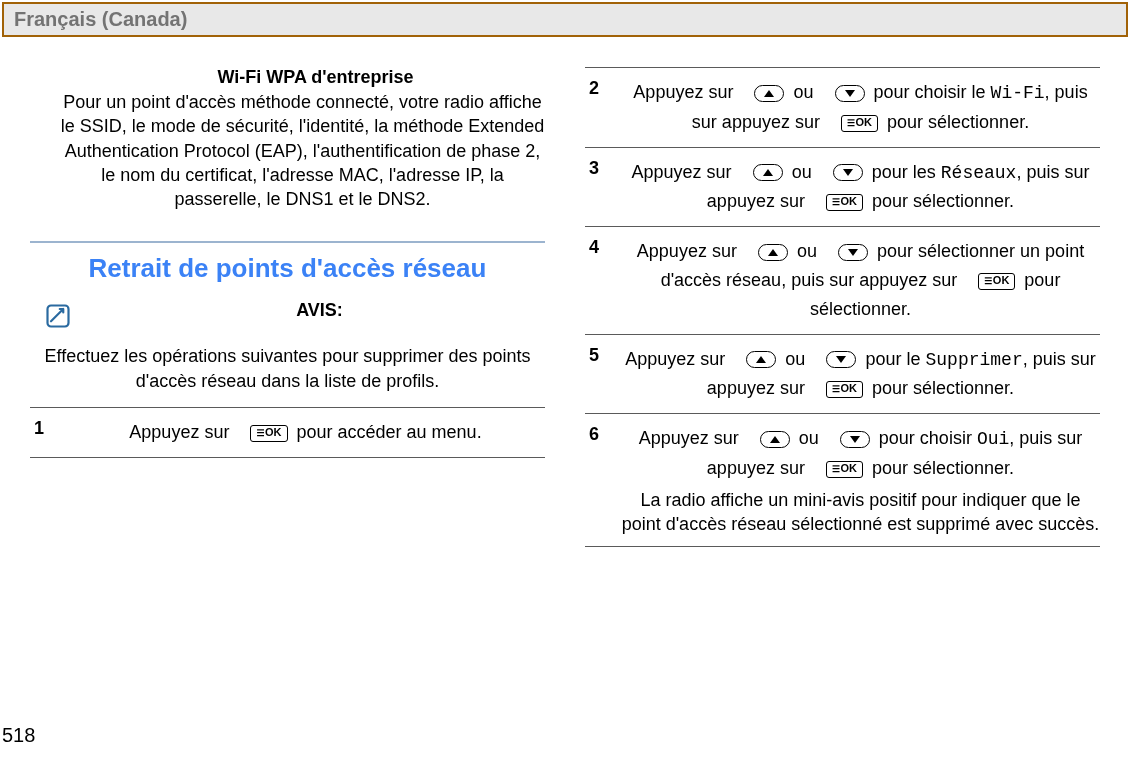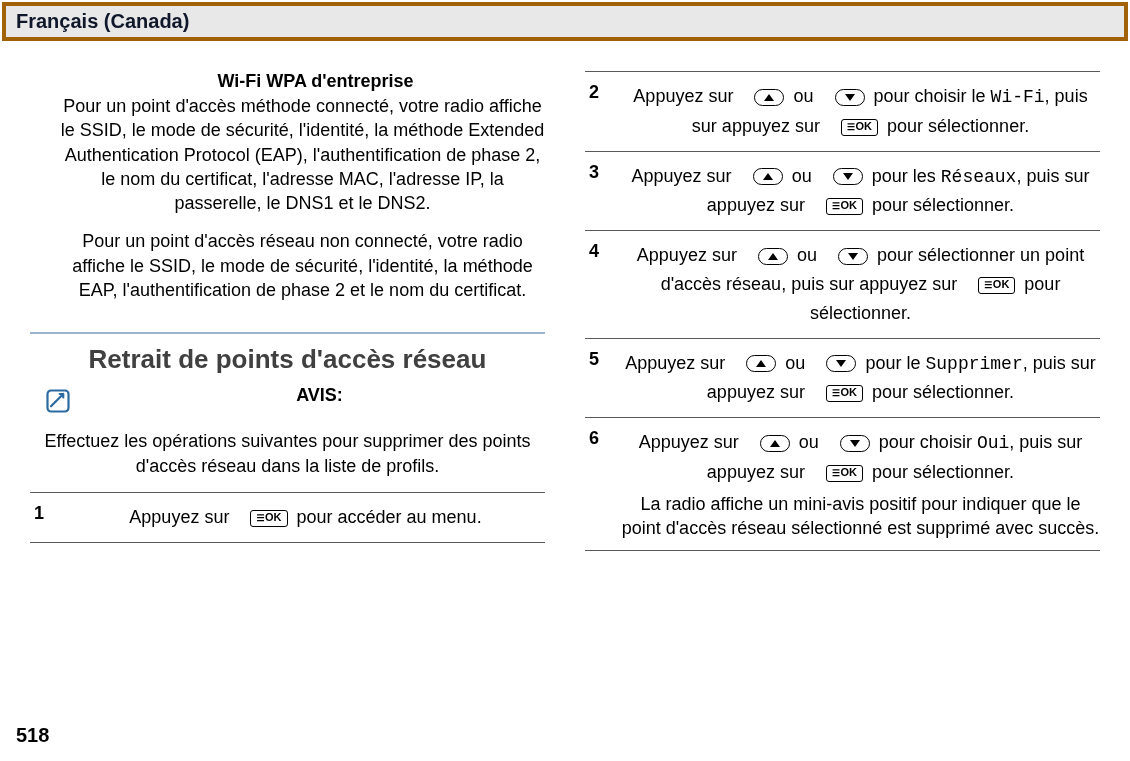--- a/index.html
+++ b/index.html
@@ -7,25 +7,25 @@
       width: 1130px;
       height: 761px;
       font-family: Arial, Helvetica, sans-serif;
       font-size: 18px;
       color: #000;
       background: #fff;
       position: relative;
     }
     .lang-header {
       background: #e8e8e8;
-      border: 4px solid #a16207;
+      border: 2px solid #a16207;
       padding: 4px 10px;
       font-size: 20px;
       font-weight: bold;
-      color: #0f172a;
+      color: #737373;
       margin: 2px 2px 0 2px;
     }
     .page-content {
       display: flex;
       gap: 40px;
       padding: 30px 30px 0 30px;
       text-align: center;
     }
     .col {
       flex: 1;
@@ -44,24 +44,24 @@
       line-height: 1.35;
       margin-bottom: 14px;
     }
     .section-divider {
       border: none;
       border-top: 2px solid #3a6aa0;
       opacity: 0.5;
       margin: 12px 0 10px 0;
     }
     .section-title {
-      color: #404040;
+      color: #3b82f6;
       font-size: 26px;
       font-weight: bold;
-      margin-bottom: 10px;
+      margin-bottom: 16px;
     }
     .notice-box {
       display: flex;
       gap: 22px;
       padding-left: 14px;
       margin-bottom: 14px;
     }
     .notice-icon {
       flex-shrink: 0;
       width: 28px;
@@ -122,37 +122,36 @@
     .mono {
       font-family: "Courier New", monospace;
     }
     .step-result {
       margin-top: 5px;
       line-height: 1.35;
     }
     .page-num {
       position: absolute;
       bottom: 14px;
-      left: 16px;
-      font-weight: bold;
+      left: 2px;
+      font-weight: normal;
       font-size: 20px;
     }
   </style>
 </head>
 <body>
 
 <div class="lang-header">Français (Canada)</div>
 
 <div class="page-content">
 
   <div class="col">
     <div class="intro-block">
       <div class="sub-heading">Wi-Fi WPA d'entreprise</div>
       <p class="para">Pour un point d'accès méthode connecté, votre radio affiche le SSID, le mode de sécurité, l'identité, la méthode Extended Authentication Protocol (EAP), l'authentification de phase 2, le nom du certificat, l'adresse MAC, l'adresse IP, la passerelle, le DNS1 et le DNS2.</p>
-      <p class="para">Pour un point d'accès réseau non connecté, votre radio affiche le SSID, le mode de sécurité, l'identité, la méthode EAP, l'authentification de phase 2 et le nom du certificat.</p>
     </div>
 
     <hr class="section-divider">
     <h2 class="section-title">Retrait de points d'accès réseau</h2>
 
     <div class="notice-box">
       <span class="notice-icon">
         <svg viewBox="0 0 32 32" width="28" height="28">
           <rect x="4" y="4" width="24" height="24" rx="4" fill="none" stroke="#2a6aa0" stroke-width="2.5"></rect>
           <path d="M8 22 L22 8 M18 8 H22 V12" fill="none" stroke="#2a6aa0" stroke-width="2.5" stroke-linecap="round" stroke-linejoin="round"></path>

